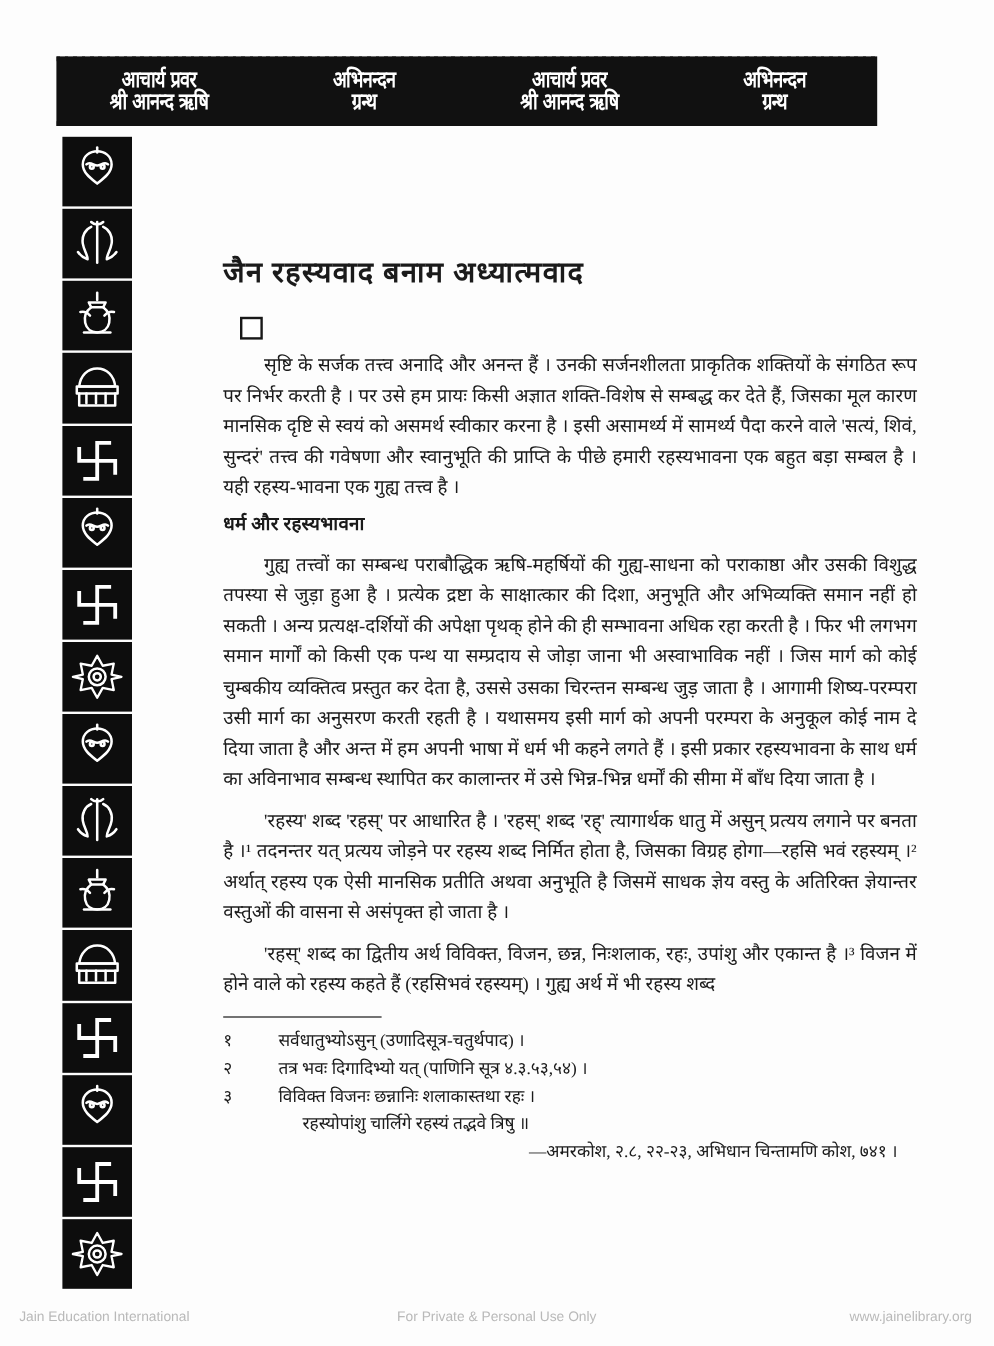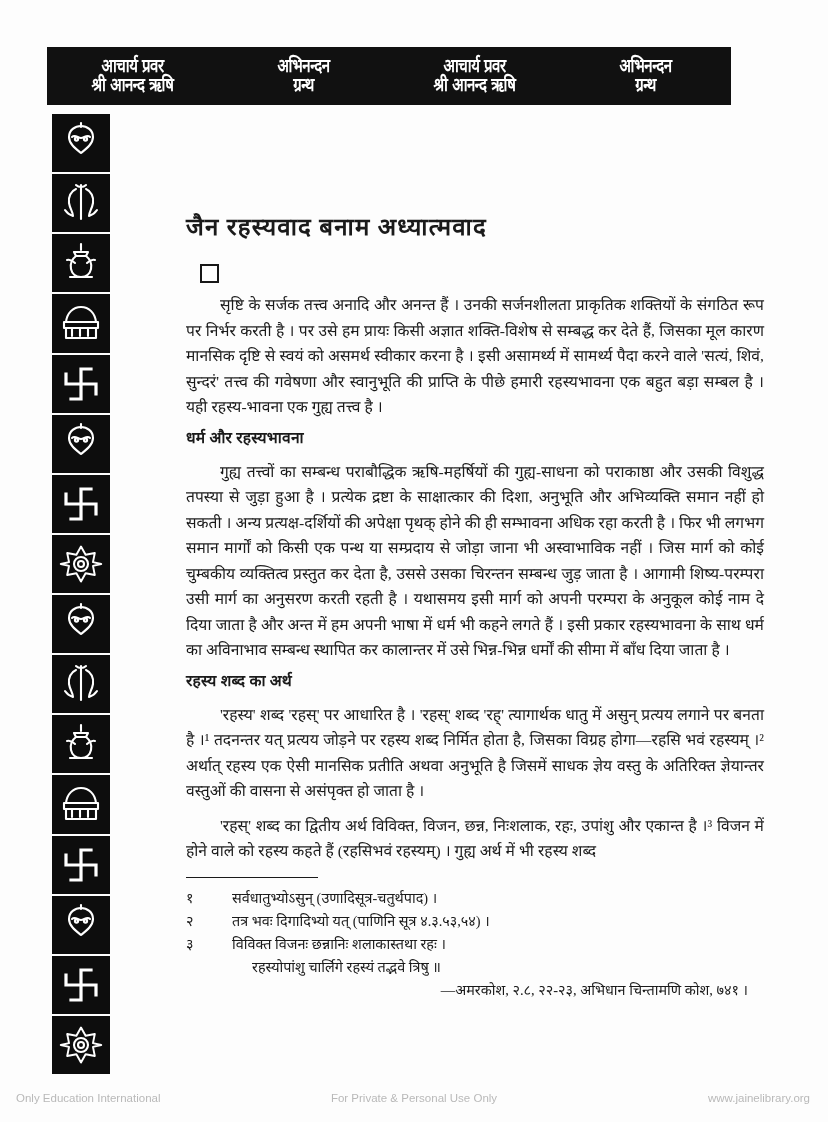--- a/index.html
+++ b/index.html
@@ -363,21 +363,20 @@
 
 
     <h1 id="article-title">जैन रहस्यवाद बनाम अध्यात्मवाद</h1>
 
     <div id="dropcap-box"></div>
 
     <div id="sections">
         <p class="body indent">सृष्टि के सर्जक तत्त्व अनादि और अनन्त हैं । उनकी सर्जनशीलता प्राकृतिक शक्तियों के संगठित रूप पर निर्भर करती है । पर उसे हम प्रायः किसी अज्ञात शक्ति-विशेष से सम्बद्ध कर देते हैं, जिसका मूल कारण मानसिक दृष्टि से स्वयं को असमर्थ स्वीकार करना है । इसी असामर्थ्य में सामर्थ्य पैदा करने वाले 'सत्यं, शिवं, सुन्दरं' तत्त्व की गवेषणा और स्वानुभूति की प्राप्ति के पीछे हमारी रहस्यभावना एक बहुत बड़ा सम्बल है । यही रहस्य-भावना एक गुह्य तत्त्व है ।</p>
         <h2 class="sub">धर्म और रहस्यभावना</h2>
         <p class="body indent">गुह्य तत्त्वों का सम्बन्ध पराबौद्धिक ऋषि-महर्षियों की गुह्य-साधना को पराकाष्ठा और उसकी विशुद्ध तपस्या से जुड़ा हुआ है । प्रत्येक द्रष्टा के साक्षात्कार की दिशा, अनुभूति और अभिव्यक्ति समान नहीं हो सकती । अन्य प्रत्यक्ष-दर्शियों की अपेक्षा पृथक् होने की ही सम्भावना अधिक रहा करती है । फिर भी लगभग समान मार्गों को किसी एक पन्थ या सम्प्रदाय से जोड़ा जाना भी अस्वाभाविक नहीं । जिस मार्ग को कोई चुम्बकीय व्यक्तित्व प्रस्तुत कर देता है, उससे उसका चिरन्तन सम्बन्ध जुड़ जाता है । आगामी शिष्य-परम्परा उसी मार्ग का अनुसरण करती रहती है । यथासमय इसी मार्ग को अपनी परम्परा के अनुकूल कोई नाम दे दिया जाता है और अन्त में हम अपनी भाषा में धर्म भी कहने लगते हैं । इसी प्रकार रहस्यभावना के साथ धर्म का अविनाभाव सम्बन्ध स्थापित कर कालान्तर में उसे भिन्न-भिन्न धर्मों की सीमा में बाँध दिया जाता है ।</p>
-        <h2 class="sub">रहस्य शब्द का अर्थ</h2>
         <p class="body indent">'रहस्य' शब्द 'रहस्' पर आधारित है । 'रहस्' शब्द 'रह्' त्यागार्थक धातु में असुन् प्रत्यय लगाने पर बनता है ।¹ तदनन्तर यत् प्रत्यय जोड़ने पर रहस्य शब्द निर्मित होता है, जिसका विग्रह होगा—रहसि भवं रहस्यम् ।² अर्थात् रहस्य एक ऐसी मानसिक प्रतीति अथवा अनुभूति है जिसमें साधक ज्ञेय वस्तु के अतिरिक्त ज्ञेयान्तर वस्तुओं की वासना से असंपृक्त हो जाता है ।</p>
         <p class="body indent">'रहस्' शब्द का द्वितीय अर्थ विविक्त, विजन, छन्न, निःशलाक, रहः, उपांशु और एकान्त है ।³ विजन में होने वाले को रहस्य कहते हैं (रहसिभवं रहस्यम्) । गुह्य अर्थ में भी रहस्य शब्द</p>
       </div>
 
     <div id="footnote-rule"></div>
 
     <div id="footnotes">
         <div class="fn-row">
           <span class="fn-num">१</span>
           <span class="fn-text">सर्वधातुभ्योऽसुन् (उणादिसूत्र-चतुर्थपाद) ।</span>
@@ -390,18 +389,18 @@
           <span class="fn-num">३</span>
           <span class="fn-text">विविक्त विजनः छन्नानिः शलाकास्तथा रहः ।</span>
         </div>
         <div class="fn-cont">रहस्योपांशु चार्लिगे रहस्यं तद्भवे त्रिषु ॥</div>
         <div class="fn-source">—अमरकोश, २.८, २२-२३, अभिधान चिन्तामणि कोश, ७४१ ।</div>
       </div>
 
   </div>
 
   <div id="footer">
-    <span class="f-left">Only Education International</span>
+    <span class="f-left">Jain Education International</span>
     <span class="f-mid">For Private &amp; Personal Use Only</span>
     <span class="f-right">www.jainelibrary.org</span>
   </div>
 
 </div>
 
 </body></html>

